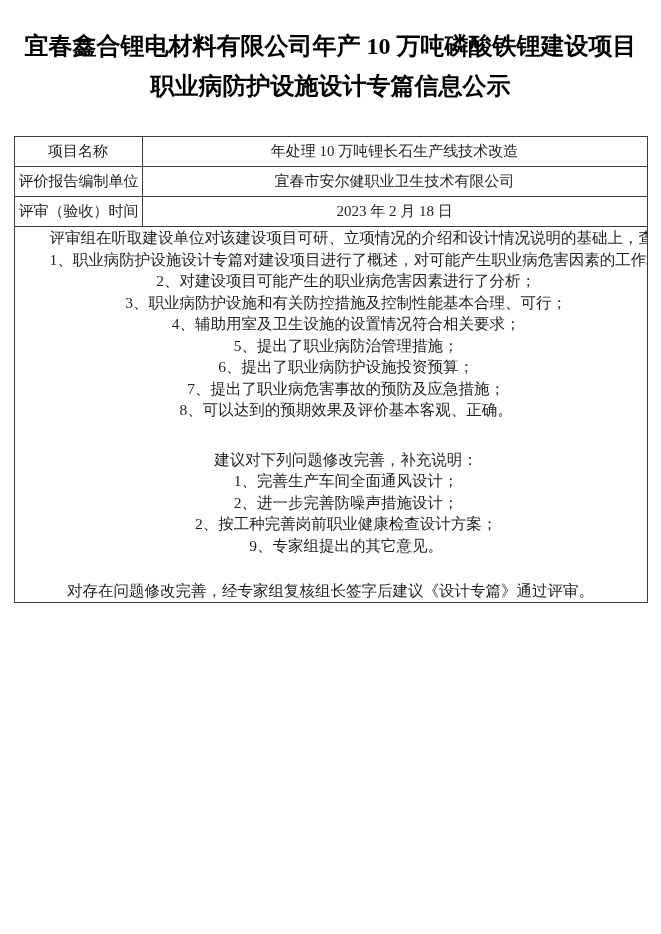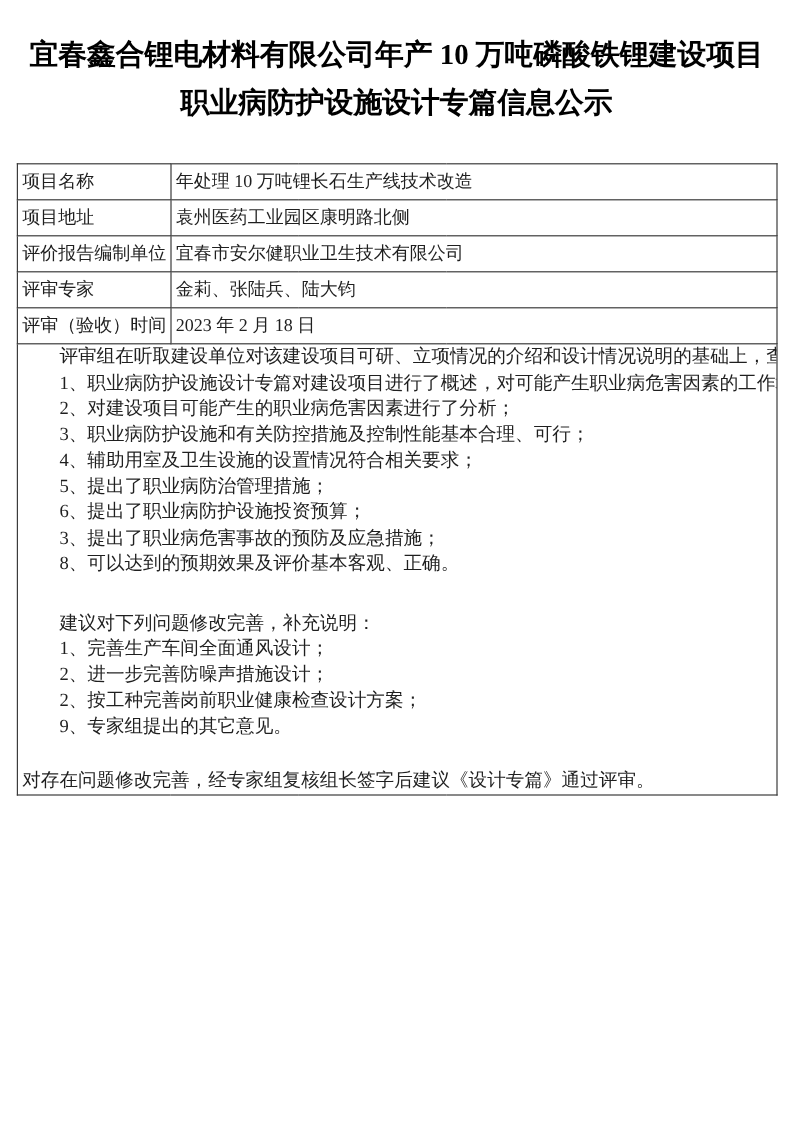--- a/index.html
+++ b/index.html
@@ -31,20 +31,21 @@
   table.info-table {
     width: 633px;
     margin: 30px auto 0 auto;
     border-collapse: collapse;
     table-layout: fixed;
     font-size: 15px;
     color: #1f1f1f;
   }
   table.info-table td {
     border: 1px solid #3c3c3c;
+    text-align: center;
     vertical-align: middle;
     height: 29px;
     padding: 0 4px;
     overflow: hidden;
     white-space: nowrap;
   }
   td.opinion-cell {
     height: 456px;
     vertical-align: top;
     text-align: left;
@@ -78,45 +79,37 @@
       <col style="width:107px">
       <col style="width:123px">
       <col style="width:275px">
     </colgroup>
     <tbody>
       <tr>
         <td>项目名称</td>
         <td colspan="3">年处理 10 万吨锂长石生产线技术改造</td>
       </tr>
       <tr>
-        <td>项目地址</td>
-        <td colspan="3">袁州医药工业园区康明路北侧</td>
-      </tr>
-      <tr>
         <td>评价报告编制单位</td>
         <td colspan="3">宜春市安尔健职业卫生技术有限公司</td>
-      </tr>
-      <tr>
-        <td>评审专家</td>
-        <td colspan="3">金莉、张陆兵、陆大钧</td>
       </tr>
       <tr>
         <td>评审（验收）时间</td>
         <td colspan="3">2023 年 2 月 18 日</td>
       </tr>
       <tr>
         <td colspan="4" class="opinion-cell">
           <p>评审组在听取建设单位对该建设项目可研、立项情况的介绍和设计情况说明的基础上，查阅了有关资料，评审了《设计专篇》，经过认真讨论，形成以下意见：</p>
           <p>1、职业病防护设施设计专篇对建设项目进行了概述，对可能产生职业病危害因素的工作场所、工艺设备、原辅材料等进行了描述；</p>
           <p>2、对建设项目可能产生的职业病危害因素进行了分析；</p>
           <p>3、职业病防护设施和有关防控措施及控制性能基本合理、可行；</p>
           <p>4、辅助用室及卫生设施的设置情况符合相关要求；</p>
           <p>5、提出了职业病防治管理措施；</p>
           <p>6、提出了职业病防护设施投资预算；</p>
-          <p>3、提出了职业病危害事故的预防及应急措施；</p>
+          <p>7、提出了职业病危害事故的预防及应急措施；</p>
           <p>8、可以达到的预期效果及评价基本客观、正确。</p>
           <p class="suggest-gap">建议对下列问题修改完善，补充说明：</p>
           <p>1、完善生产车间全面通风设计；</p>
           <p>2、进一步完善防噪声措施设计；</p>
           <p>2、按工种完善岗前职业健康检查设计方案；</p>
           <p>9、专家组提出的其它意见。</p>
           <p class="conclusion">对存在问题修改完善，经专家组复核组长签字后建议《设计专篇》通过评审。</p>
         </td>
       </tr>
     </tbody>

